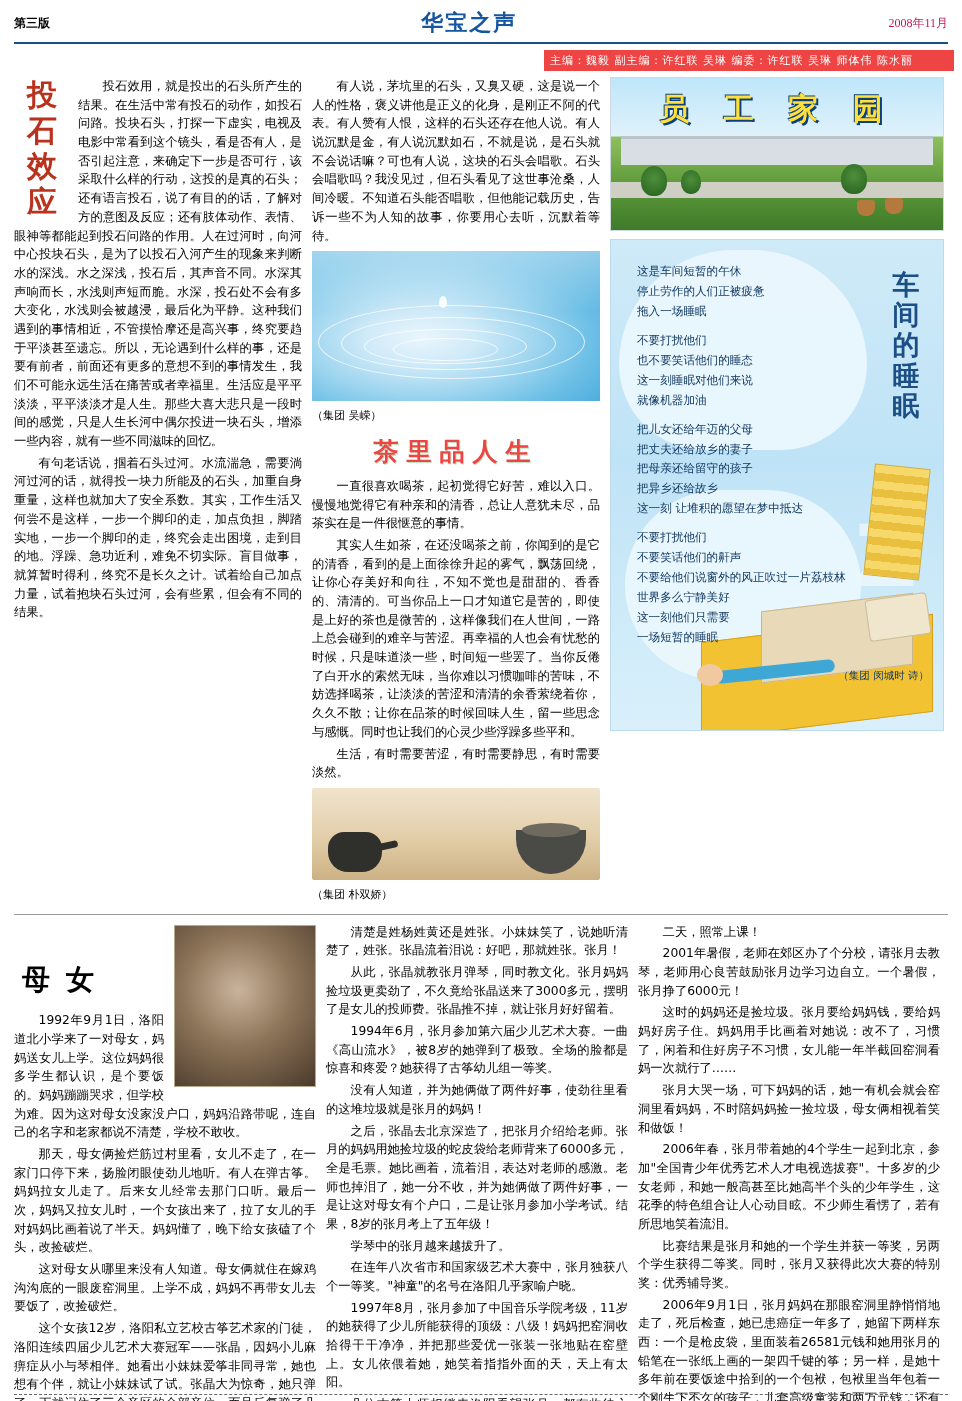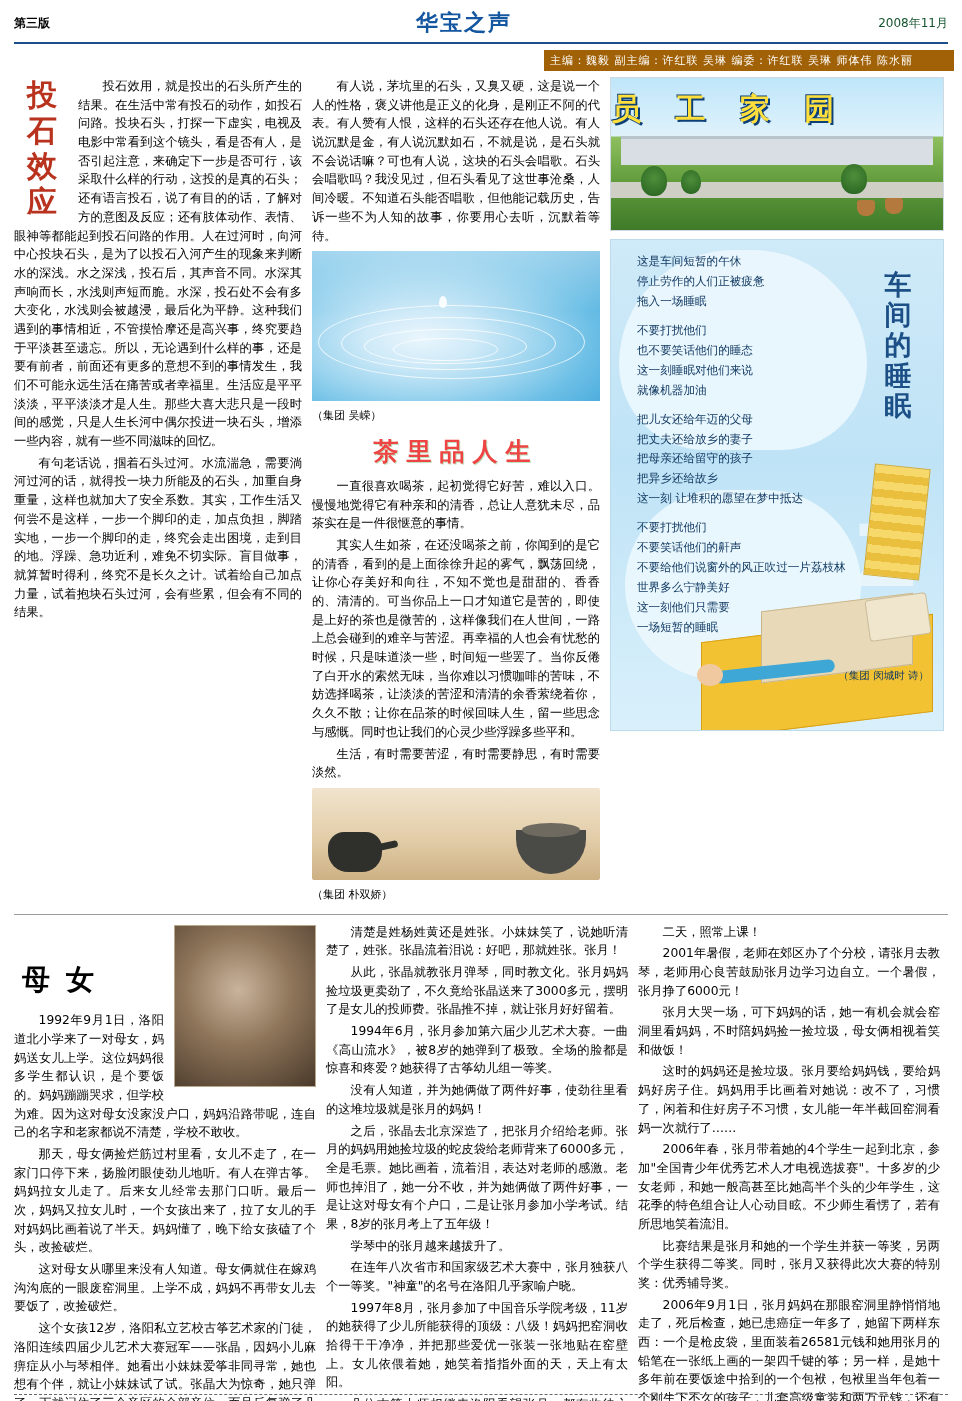--- a/index.html
+++ b/index.html
@@ -2,23 +2,23 @@
 <html><head>
 <meta charset="utf-8">
 <style>
   html,body{margin:0;padding:0;background:#fff;}
   body{width:962px;font-family:"DejaVu Sans","Liberation Sans",sans-serif;color:#000;}
   .page{width:962px;height:1401px;position:relative;box-sizing:border-box;padding:8px 14px 6px 14px;}
   
   .masthead{display:flex;align-items:center;justify-content:space-between;border-bottom:2px solid #1a4f8a;padding-bottom:4px;}
   .mast-left{font-size:12px;font-weight:bold;color:#000;}
   .mast-center{font-size:22px;font-weight:bold;color:#1456a0;letter-spacing:2px;}
-  .mast-right{font-size:12px;color:#14532d;}
-  
-  .credits{margin-top:6px;margin-left:530px;width:398px;background:#a16207;color:#fff;font-size:11px;padding:3px 6px;letter-spacing:1px;}
+  .mast-right{font-size:12px;color:#be185d;font-family:Liberation Serif, serif;}
+  
+  .credits{margin-top:6px;margin-left:530px;width:398px;background:#ef4444;color:#fff;font-size:11px;padding:3px 6px;letter-spacing:1px;}
   
   .top-zone{display:flex;gap:10px;margin-top:6px;}
   .col{font-size:12.3px;line-height:1.52;text-align:justify;}
   .col1{width:288px;}
   .col2{width:288px;}
   .col3{width:332px;}
   p{margin:0 0 3px 0;text-indent:2em;}
   
   .art-title-v{float:left;width:56px;margin:2px 8px 4px 0;}
   .art-title-v div{font-family:"DejaVu Serif","Liberation Serif",serif;font-size:30px;font-weight:bold;color:#b8321e;line-height:1.05;text-align:center;text-indent:0;margin-bottom:4px;}
@@ -34,33 +34,33 @@
      text-shadow:1px 1px 0 #bfe6c4;}
   .tea-img{width:288px;height:92px;margin-top:6px;position:relative;overflow:hidden;border-radius:2px;
      background:linear-gradient(180deg,#f1e4cd 0%,#e2cda8 55%,#cdb184 100%);}
   .tea-cup{position:absolute;right:14px;bottom:6px;width:70px;height:44px;background:#4a4a46;border-radius:0 0 36px 36px;}
   .tea-cup:before{content:"";position:absolute;left:6px;top:-7px;width:58px;height:14px;background:#6e6a60;border-radius:50%;}
   .tea-pot{position:absolute;left:16px;bottom:8px;width:54px;height:40px;background:#2f2f2c;border-radius:16px 16px 20px 20px;}
   .tea-pot:before{content:"";position:absolute;right:-16px;top:10px;width:20px;height:7px;background:#2f2f2c;border-radius:4px;transform:rotate(-12deg);}
   
   .banner{width:332px;height:152px;position:relative;overflow:hidden;border:1px solid #cfd9e2;
      background:linear-gradient(180deg,#bfe6fa 0%,#dff2fb 38%,#8fbf5f 39%,#5e9a3a 70%,#3f7a2a 100%);}
-  .banner .title{position:absolute;left:0;right:0;top:8px;text-align:left;font-family:"DejaVu Serif","Liberation Serif",serif;
+  .banner .title{position:absolute;left:0;right:0;top:8px;text-align:center;font-family:"DejaVu Serif","Liberation Serif",serif;
      font-size:30px;font-weight:bold;letter-spacing:12px;color:#ffdf3b;text-shadow:2px 2px 0 #0d3f78, -1px -1px 0 #0d3f78;}
   .banner .bldg{position:absolute;left:10px;top:58px;width:312px;height:26px;background:#d8dee3;border-top:3px solid #b9c3cb;}
   .banner .road{position:absolute;left:0;right:0;top:104px;height:16px;background:#cfcfc6;}
   .banner .tree{position:absolute;width:26px;height:30px;background:radial-gradient(circle at 50% 40%,#4e8f3a,#25601f);border-radius:50% 50% 45% 45%;}
   .banner .pot{position:absolute;width:18px;height:16px;background:#b4793c;border-radius:3px 3px 8px 8px;}
   
   .poem-wrap{width:332px;height:490px;margin-top:8px;position:relative;overflow:hidden;
      background:linear-gradient(180deg,#cfeaf8 0%,#bfe3f6 45%,#d9f0fb 100%);border:1px solid #bcdcee;}
   .poem-cloud{position:absolute;left:8px;top:10px;width:248px;height:200px;background:#eaf7fd;border-radius:120px 120px 90px 90px;opacity:.95;}
   .poem-cloud2{position:absolute;left:14px;top:250px;width:236px;height:190px;background:#eaf7fd;border-radius:110px;opacity:.92;}
-  .poem-title{position:absolute;right:24px;top:30px;width:42px;font-family:"DejaVu Serif","Liberation Serif",serif;font-size:27px;font-weight:bold;color:#1b4f86;line-height:1.12;text-align:center;}
-  .poem-body{position:absolute;left:26px;top:12px;width:215px;font-size:11.6px;line-height:1.72;color:#123a63;}
+  .poem-title{position:absolute;right:16px;top:30px;width:42px;font-family:"DejaVu Serif","Liberation Serif",serif;font-size:27px;font-weight:bold;color:#1b4f86;line-height:1.12;text-align:center;}
+  .poem-body{position:absolute;left:26px;top:22px;width:215px;font-size:11.6px;line-height:1.72;color:#123a63;}
   .poem-body div{text-indent:0;}
   .poem-body .gap{height:9px;}
   .poem-sig{position:absolute;right:14px;bottom:46px;font-size:10.5px;color:#123a63;}
   .bed{position:absolute;left:90px;bottom:4px;width:230px;height:96px;background:#f2c232;transform:skewY(-7deg);border:1px solid #d79f18;}
   .bed2{position:absolute;left:150px;bottom:56px;width:150px;height:70px;background:#e8d9b8;transform:skewY(-7deg);border:1px solid #c9b68e;}
   .pillow{position:absolute;right:14px;bottom:92px;width:60px;height:40px;background:#efe6cd;border:1px solid #cbbd99;border-radius:4px;transform:rotate(-8deg);}
   .arm{position:absolute;left:104px;bottom:52px;width:120px;height:13px;background:#3fa7d6;border-radius:7px;transform:rotate(-6deg);}
   .hand{position:absolute;left:86px;bottom:44px;width:26px;height:22px;background:#f0c9a0;border-radius:50%;}
   .fan{position:absolute;right:18px;top:226px;width:54px;height:110px;background:repeating-linear-gradient(180deg,#f7d86a 0 8px,#e9bf3d 8px 16px);transform:rotate(6deg);border:1px solid #d3a92c;}
   .watermark{position:absolute;right:26px;bottom:108px;font-size:86px;color:#ffffff;opacity:.55;font-weight:bold;}
@@ -202,22 +202,22 @@
       <p>在连年八次省市和国家级艺术大赛中，张月独获八个一等奖。"神童"的名号在洛阳几乎家喻户晓。</p>
       <p>1997年8月，张月参加了中国音乐学院考级，11岁的她获得了少儿所能获得的顶级：八级！妈妈把窑洞收拾得干干净净，并把那些爱优一张装一张地贴在窑壁上。女儿依偎着她，她笑着指指外面的天，天上有太阳。</p>
       <p>几位古筝大师相继来洛阳看望张月，都有收徒之意。1998年年初，老师建议张月去北京投师深造。老师和张月的妈妈商量，说不清楚话也不懂琴的妈妈，对女儿和老师的话这样比画的，一遍一遍地拍着自己的脸。老师和张月都"听"见了：女儿想上天就上了！</p>
 
       <p></p>
     </div>
 
     <div class="bcol">
       <p>二天，照常上课！</p>
       <p>2001年暑假，老师在郊区办了个分校，请张月去教琴，老师用心良苦鼓励张月边学习边自立。一个暑假，张月挣了6000元！</p>
+      <p>这时的妈妈还是捡垃圾。张月要给妈妈钱，要给妈妈好房子住。妈妈用手比画着对她说：改不了，习惯了，闲着和住好房子不习惯，女儿能一年半截回窑洞看妈一次就行了……</p>
       <p>张月大哭一场，可下妈妈的话，她一有机会就会窑洞里看妈妈，不时陪妈妈捡一捡垃圾，母女俩相视着笑和做饭！</p>
-      <p>这时的妈妈还是捡垃圾。张月要给妈妈钱，要给妈妈好房子住。妈妈用手比画着对她说：改不了，习惯了，闲着和住好房子不习惯，女儿能一年半截回窑洞看妈一次就行了……</p>
       <p>2006年春，张月带着她的4个学生一起到北京，参加"全国青少年优秀艺术人才电视选拔赛"。十多岁的少女老师，和她一般高甚至比她高半个头的少年学生，这花季的特色组合让人心动目眩。不少师生看愣了，若有所思地笑着流泪。</p>
       <p>比赛结果是张月和她的一个学生并获一等奖，另两个学生获得二等奖。同时，张月又获得此次大赛的特别奖：优秀辅导奖。</p>
       <p>2006年9月1日，张月妈妈在那眼窑洞里静悄悄地走了，死后检查，她已患癌症一年多了，她留下两样东西：一个是枪皮袋，里面装着26581元钱和她用张月的铅笔在一张纸上画的一架四千键的筝；另一样，是她十多年前在要饭途中拾到的一个包袱，包袱里当年包着一个刚生下不久的孩子，儿套高级童装和两万元钱，还有一封信……</p>
 
     </div>
   </div>
 
   <div class="footer-dash"></div>
 </div>
 

